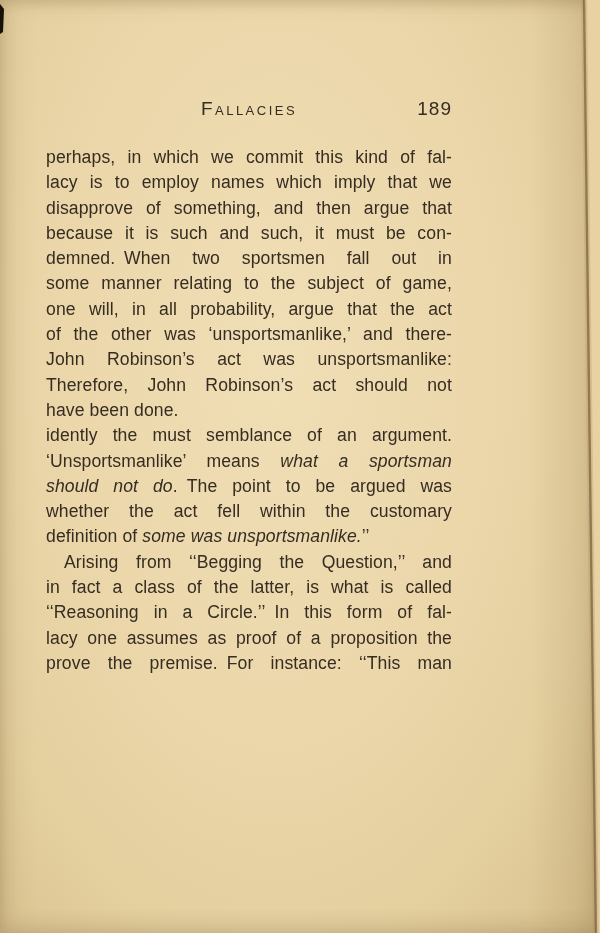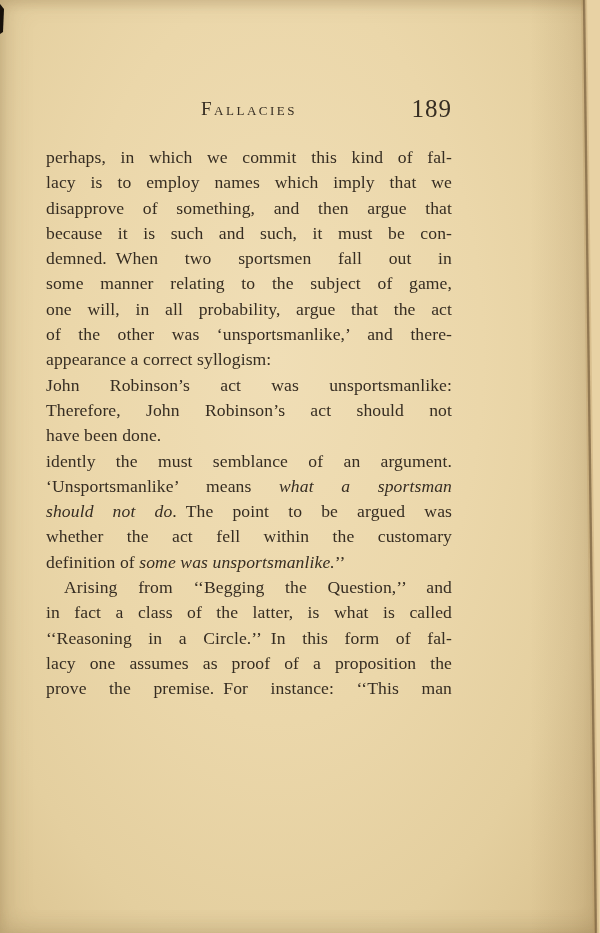--- a/index.html
+++ b/index.html
@@ -5,21 +5,21 @@
   html, body {
     margin: 0;
     padding: 0;
     background: #c9b386;
   }
   .page {
     position: relative;
     width: 600px;
     height: 933px;
     overflow: hidden;
-    font-family: Liberation Serif, serif;
+    font-family: Liberation Sans, sans-serif;
     background: radial-gradient(ellipse at 46% 38%,
       #f0deb6 0%, #ebd7aa 45%, #e4cf9f 74%, #d8c08d 100%);
     box-shadow:
       inset 0 5px 10px rgba(110, 82, 45, 0.14),
       inset 10px 0 26px rgba(110, 82, 45, 0.12),
       inset 0 -7px 18px rgba(110, 82, 45, 0.13);
   }
   
   .right-shade {
     position: absolute;
@@ -55,21 +55,21 @@
     text-align: center;
     font-variant: small-caps;
     font-size: 19px;
     letter-spacing: 2.5px;
     line-height: 24px;
   }
   .page-number {
     position: absolute;
     right: 0;
     top: 0;
-    font-size: 25px;
+    font-size: 19px;
     letter-spacing: 1px;
     line-height: 24px;
   }
   .text-block {
     font-size: 17.6px;
     letter-spacing: 0.1px;
   }
   .line {
     height: 25.3px;
     line-height: 25.3px;
@@ -113,21 +113,20 @@
     <div class="text-block">
         <div class="para">
           <div class="line"><span>perhaps, in which we commit this kind of fal-</span></div>
           <div class="line"><span>lacy is to employ names which imply that we</span></div>
           <div class="line"><span>disapprove of something, and then argue that</span></div>
           <div class="line"><span>because it is such and such, it must be con-</span></div>
           <div class="line"><span>demned. When two sportsmen fall out in</span></div>
           <div class="line"><span>some manner relating to the subject of game,</span></div>
           <div class="line"><span>one will, in all probability, argue that the act</span></div>
           <div class="line"><span>of the other was ‘unsportsmanlike,’ and there-</span></div>
-          <div class="line endline"><span>appearance a correct syllogism:</span></div>
         </div>
         <div class="para">
           <div class="line"><span>John Robinson’s act was unsportsmanlike:</span></div>
           <div class="line"><span>Therefore, John Robinson’s act should not</span></div>
           <div class="line endline"><span>have been done.</span></div>
         </div>
         <div class="para">
           <div class="line"><span>idently the must semblance of an argument.</span></div>
           <div class="line"><span>‘Unsportsmanlike’ means </span><span class="it">what a sportsman</span></div>
           <div class="line"><span class="it">should not do</span><span>. The point to be argued was</span></div>

